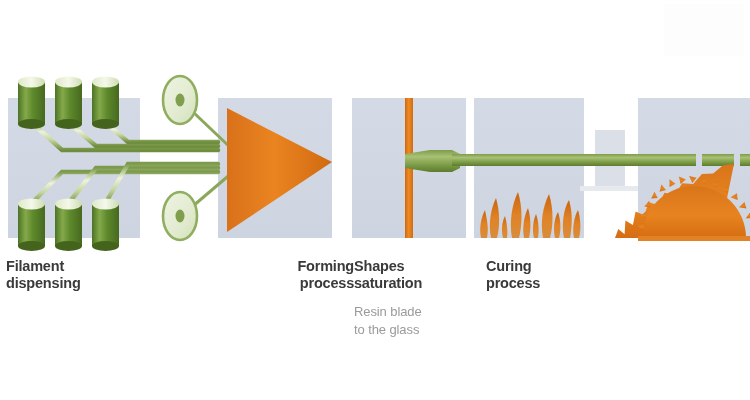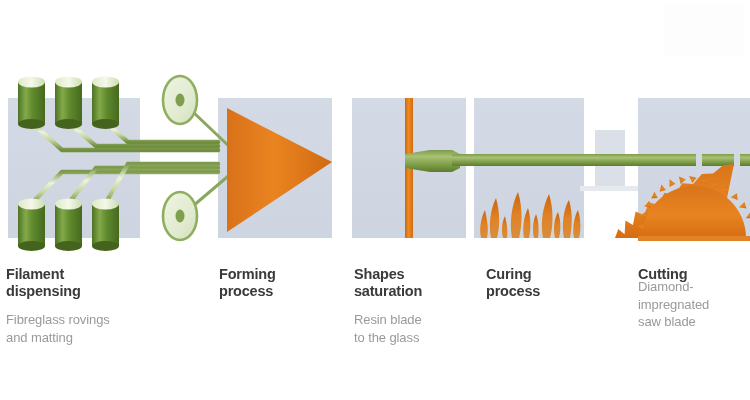--- a/index.html
+++ b/index.html
@@ -7,21 +7,21 @@
     width:750px;height:400px;
     background:#ffffff;
     font-family:"Liberation Sans", sans-serif;
     overflow:hidden;
     position:relative;
   }
   #stage{position:absolute;left:0;top:0;width:750px;height:400px;}
   #diagram{position:absolute;left:0;top:0;width:750px;height:260px;}
   #captions{position:absolute;left:0;top:258px;width:750px;height:142px;}
 
-  .caption{position:absolute;top:8px;}
+  .caption{position:absolute;top:0;}
   .cap-title{
     font-size:14.5px;font-weight:bold;color:#3a3a3a;
     line-height:17px;letter-spacing:-0.2px;
     white-space:pre-line;
   }
   .cap-body{
     font-size:13px;color:#9a9a9a;
     line-height:17.5px;letter-spacing:-0.1px;
     white-space:pre-line;
     margin-top:11px;
@@ -238,42 +238,34 @@
       </g>
       <rect x="638" y="236" width="112" height="5" fill="#e08225"></rect>
     </g>
   </svg>
 
   <div id="captions">
 
     <div class="caption" style="left:6px;width:200px;">
       <div class="cap-title">Filament
 dispensing</div>
-      <div class="cap-body">Fibreglass rovings
-and matting</div>
-    </div>
-
-    <div class="caption" style="left:219px;width:135px;">
+    </div>
+
+    <div class="caption" style="left:219px;width:135px;text-align:right;">
       <div class="cap-title">Forming
 process</div>
     </div>
 
     <div class="caption" style="left:354px;width:120px;">
       <div class="cap-title">Shapes
 saturation</div>
       <div class="cap-body">Resin blade
 to the glass</div>
     </div>
 
     <div class="caption" style="left:474px;width:140px;margin-left:12px;">
       <div class="cap-title">Curing
 process</div>
     </div>
 
-    <div class="caption single" style="left:638px;width:112px;">
-      <div class="cap-title">Cutting</div>
-      <div class="cap-body">Diamond-
-impregnated
-saw blade</div>
-    </div>
 
   </div>
 </div>
 
 </body></html>

